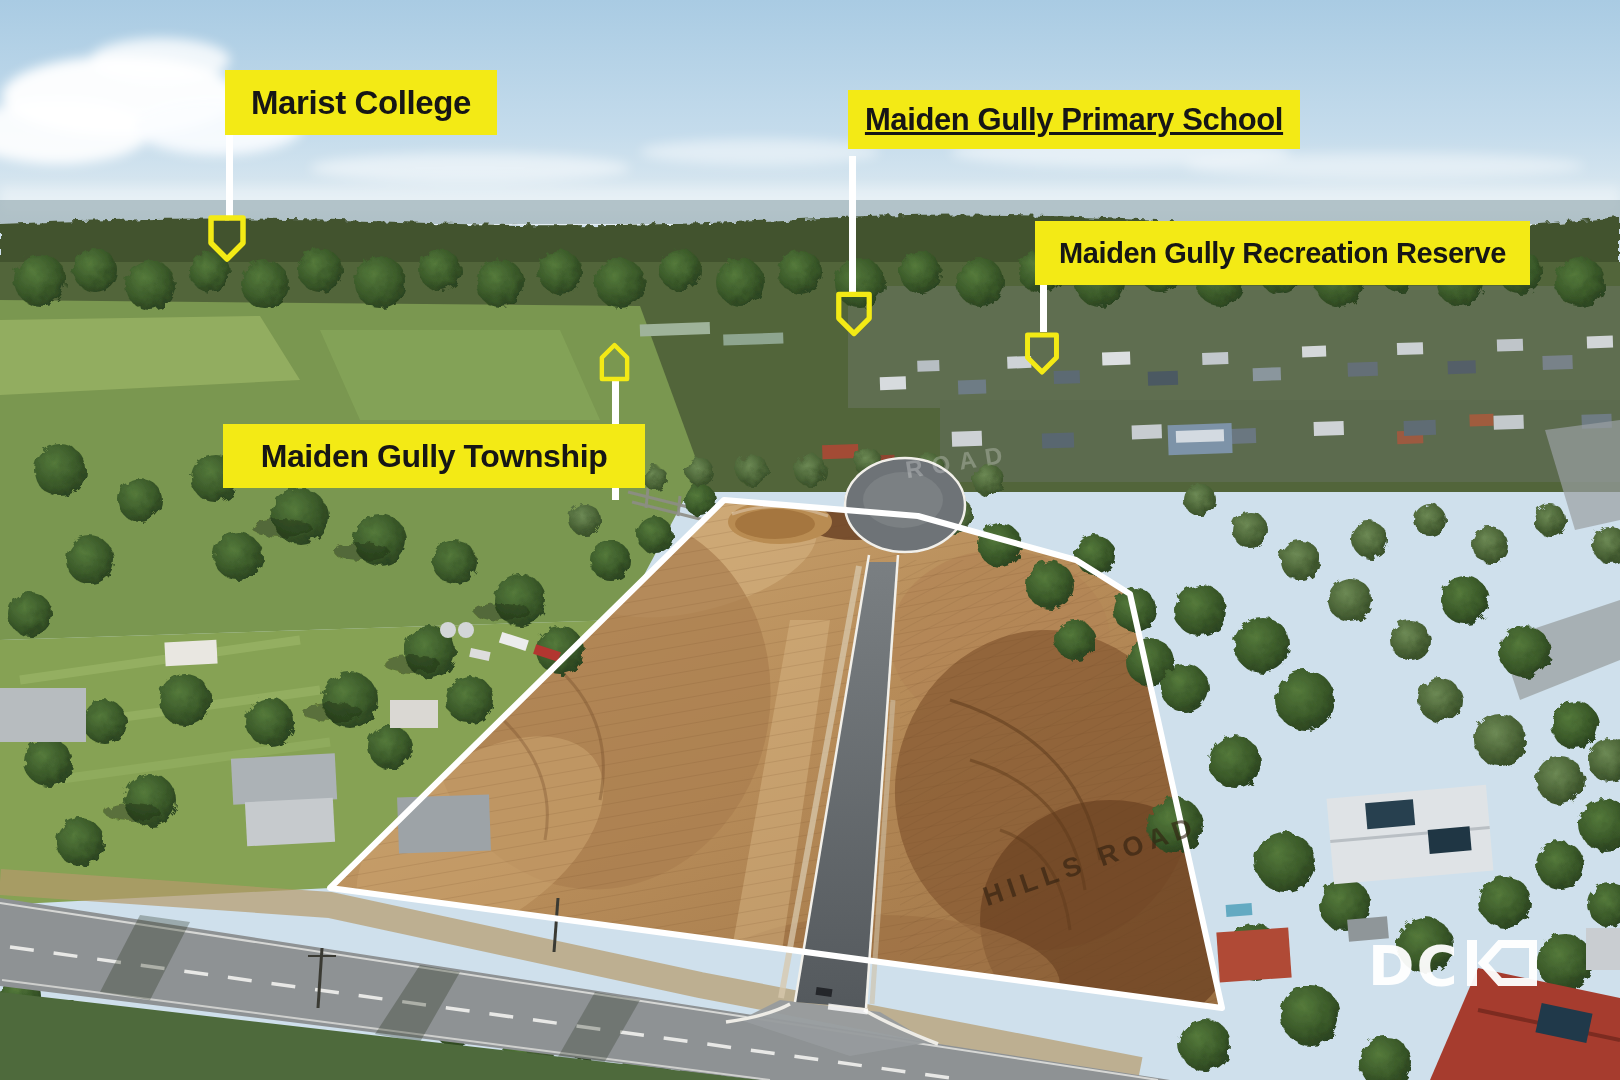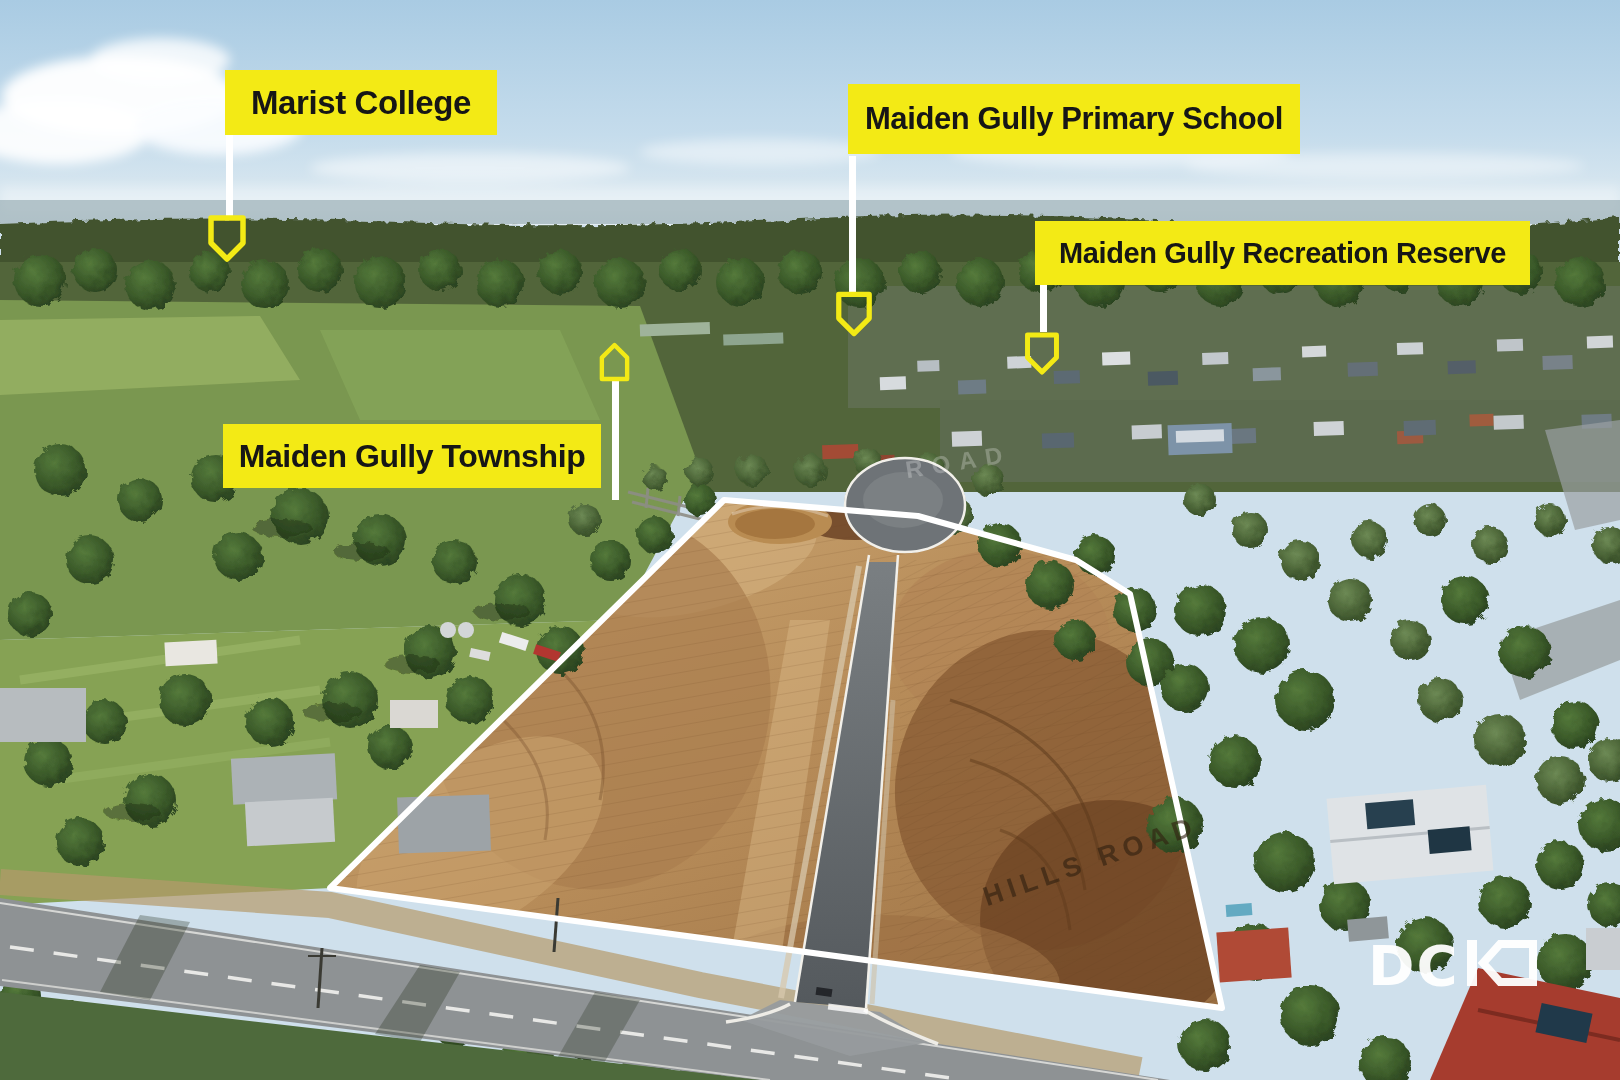--- a/index.html
+++ b/index.html
@@ -368,37 +368,37 @@
 <div class="roadtext faintroad">ROAD</div>
 
 <div class="callout" style="left:225px;top:70px;width:272px;height:65px;font-size:33px;text-align:center;">
   <span>Marist College</span>
 </div>
 <div class="connector" style="left:226px;top:133px;height:83px;"></div>
 <svg class="pin" style="left:206px;top:214px;" width="42" height="49" viewBox="0 0 42 49">
   <path d="M5,4 H37 V29 L21,45 L5,29 Z" fill="none" stroke="#F3EA15" stroke-width="5.5" stroke-linejoin="round"></path>
 </svg>
 
-<div class="callout" style="left:848px;top:84px;width:452px;height:70px;font-size:31px;">
+<div class="callout" style="left:848px;top:90px;width:452px;height:59px;font-size:31px;text-decoration:underline;">
   <span>Maiden Gully Primary School</span>
 </div>
 <div class="connector" style="left:849px;top:156px;height:136px;"></div>
 <svg class="pin" style="left:834px;top:290px;" width="40" height="48" viewBox="0 0 42 49">
   <path d="M5,4 H37 V29 L21,45 L5,29 Z" fill="none" stroke="#F3EA15" stroke-width="5.5" stroke-linejoin="round"></path>
 </svg>
 
 <div class="callout" style="left:1035px;top:221px;width:495px;height:64px;font-size:29px;text-align:right;">
   <span>Maiden Gully Recreation Reserve</span>
 </div>
 <div class="connector" style="left:1040px;top:284px;height:48px;"></div>
 <svg class="pin" style="left:1023px;top:330px;" width="38" height="47" viewBox="0 0 42 49">
   <path d="M5,4 H37 V29 L21,45 L5,29 Z" fill="none" stroke="#F3EA15" stroke-width="5.5" stroke-linejoin="round"></path>
 </svg>
 
-<div class="callout" style="left:223px;top:424px;width:378px;height:64px;font-size:32px;">
+<div class="callout" style="left:223px;top:424px;width:422px;height:64px;font-size:32px;">
   <span>Maiden Gully Township</span>
 </div>
 <div class="connector" style="left:612px;top:380px;height:120px;"></div>
 <svg class="pin" style="left:597px;top:340px;" width="35" height="43" viewBox="0 0 36 44">
   <path d="M5,40 V18 L18,5 L31,18 V40 Z" fill="none" stroke="#F3EA15" stroke-width="4.5" stroke-linejoin="round"></path>
 </svg>
 
 <svg class="dck" width="174" height="54" viewBox="0 0 174 54">
   <text x="0" y="49" font-family="DejaVu Sans, sans-serif" font-weight="bold" font-size="56" fill="#FFFFFF" letter-spacing="2">DC</text>
   <rect x="99" y="4" width="10" height="46" fill="#FFFFFF"></rect>

